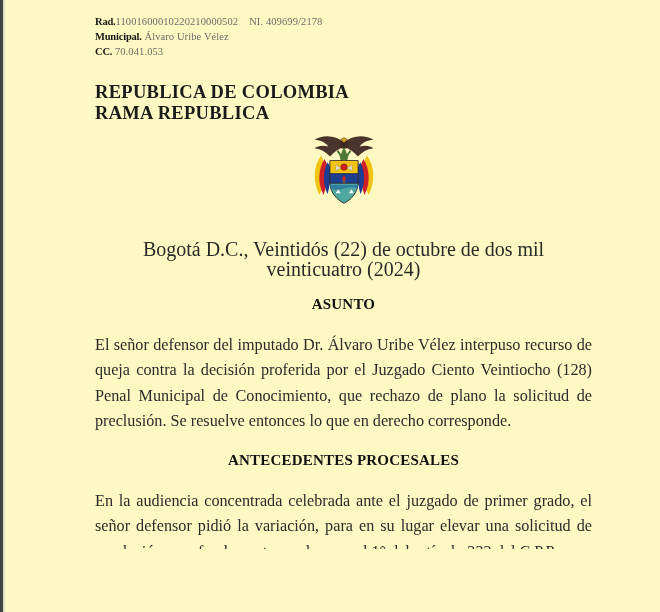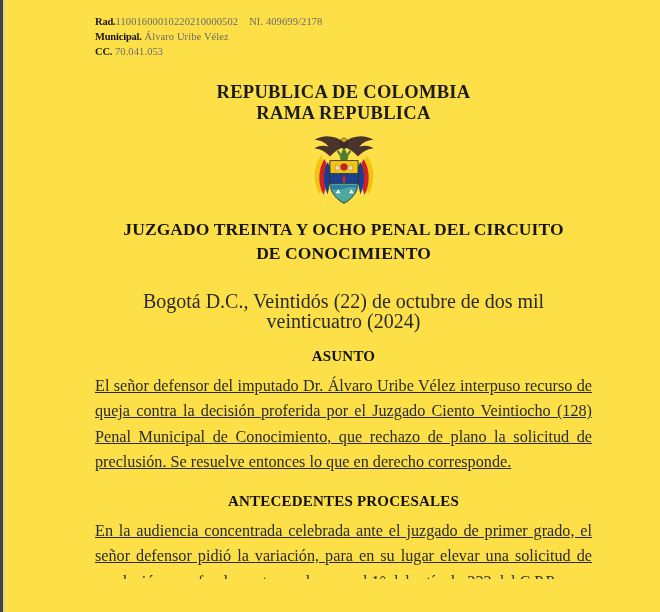--- a/index.html
+++ b/index.html
@@ -33,21 +33,21 @@
     background: #c9cdca;
     opacity: .55;
   }
 
   .page {
     position: absolute;
     left: 0;
     top: 0;
     width: 660px;
     height: 612px;
-    background: #fde047;
+    background: #fef9c3;
   }
 
   .content {
     position: absolute;
     left: 95px;
     top: 14px;
     width: 497px;
   }
 
   
@@ -62,21 +62,21 @@
     font-weight: bold;
     color: #171717;
     letter-spacing: -.2px;
   }
   .meta .val { color: #6a6a6a; }
   .meta .nl { margin-left: 11px; color: #6a6a6a; }
 
   
   .nation {
     margin-top: 22px;
-    text-align: center;
+    text-align: left;
     font-weight: bold;
     font-size: 18.5px;
     line-height: 21.5px;
     color: #1b1b1b;
     letter-spacing: .3px;
   }
 
   .emblem-wrap {
     margin-top: 6px;
     text-align: center;
@@ -110,26 +110,25 @@
     font-weight: bold;
     font-size: 15px;
     line-height: 18px;
     color: #121212;
     letter-spacing: .2px;
   }
   .section-head.asunto { margin-top: 16px; }
   .section-head.antecedentes { margin-top: 16px; }
 
   .para {
-    margin-top: 9px;
+    margin-top: 20px;
     text-align: justify;
     font-size: 16.2px;
     line-height: 25.5px;
     color: #2b2b2b;
-    text-decoration: underline;
   }
   .para.clipped {
     max-height: 60px;
     overflow: hidden;
   }
 </style>
 </head>
 <body>
 
 <div class="page">
@@ -188,24 +187,20 @@
         <path d="M50 54 l3 5 -2 0 0 5 -2 0 0 -5 -2 0 Z" fill="#cf2028"></path>
         <rect x="49" y="59" width="2" height="6" fill="#8a5a2b"></rect>
 
         <path d="M33 64 L67 64 L67 62 C67 76 58 84 50 88 C42 84 33 76 33 62 Z" fill="#4fa8a0" stroke="#2f2f2f" stroke-width="0.8"></path>
         <path d="M33 70 q8 3 17 0 q9 -3 17 0 l0 -4 -34 0 Z" fill="#2f7f9e"></path>
         <path d="M40 76 l3 -5 3 5 z" fill="#ffffff"></path>
         <path d="M56 76 l3 -5 3 5 z" fill="#ffffff"></path>
       </svg>
     </div>
 
-    <div class="court-title">
-      <div>JUZGADO TREINTA Y OCHO PENAL DEL CIRCUITO</div>
-      <div>DE CONOCIMIENTO</div>
-    </div>
 
     <div class="dateline">Bogotá D.C., Veintidós (22) de octubre de dos mil veinticuatro (2024)</div>
 
     <div class="section-head asunto">ASUNTO</div>
     <div class="para">El señor defensor del imputado Dr. Álvaro Uribe Vélez interpuso recurso de queja contra la decisión proferida por el Juzgado Ciento Veintiocho (128) Penal Municipal de Conocimiento, que rechazo de plano la solicitud de preclusión. Se resuelve entonces lo que en derecho corresponde.</div>
 
     <div class="section-head antecedentes">ANTECEDENTES PROCESALES</div>
     <div class="para clipped">En la audiencia concentrada celebrada ante el juzgado de primer grado, el señor defensor pidió la variación, para en su lugar elevar una solicitud de preclusión, con fundamento en el numeral 1° del artículo 332 del C.P.P.</div>
 
   </div>

